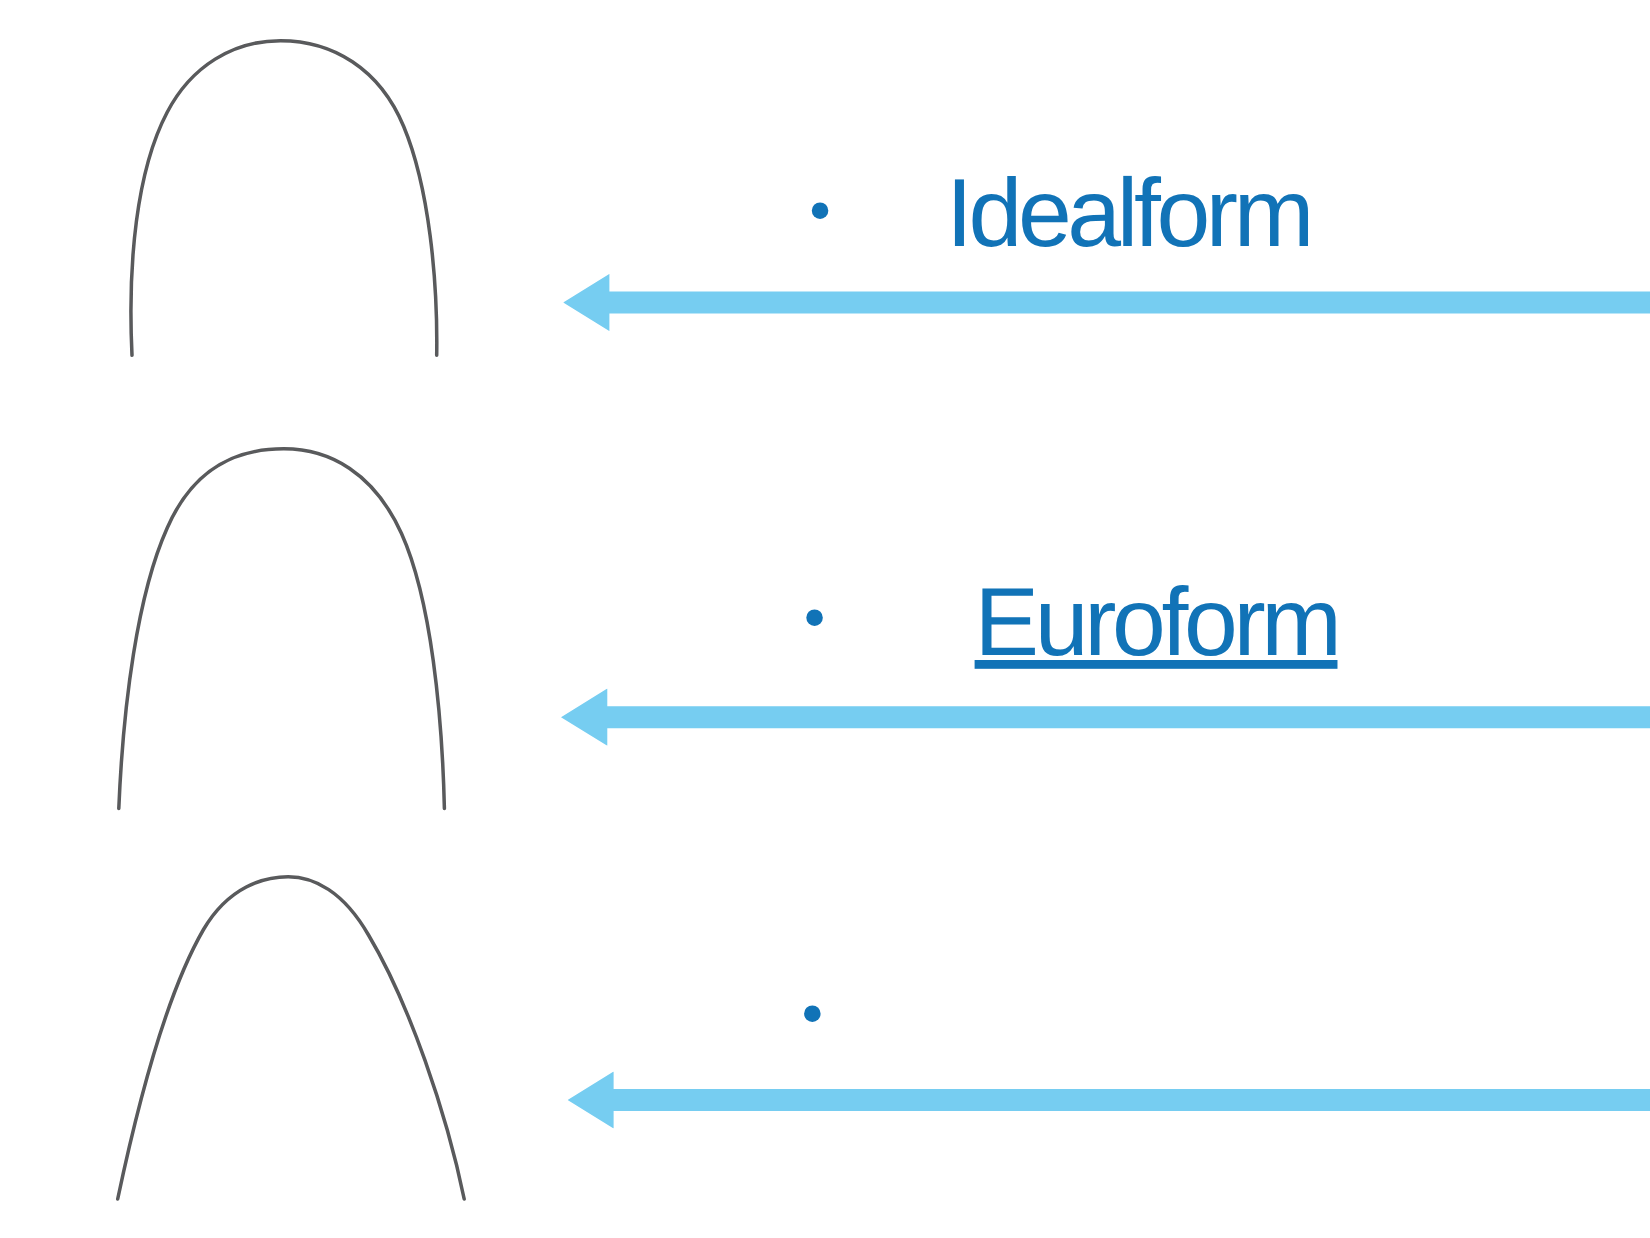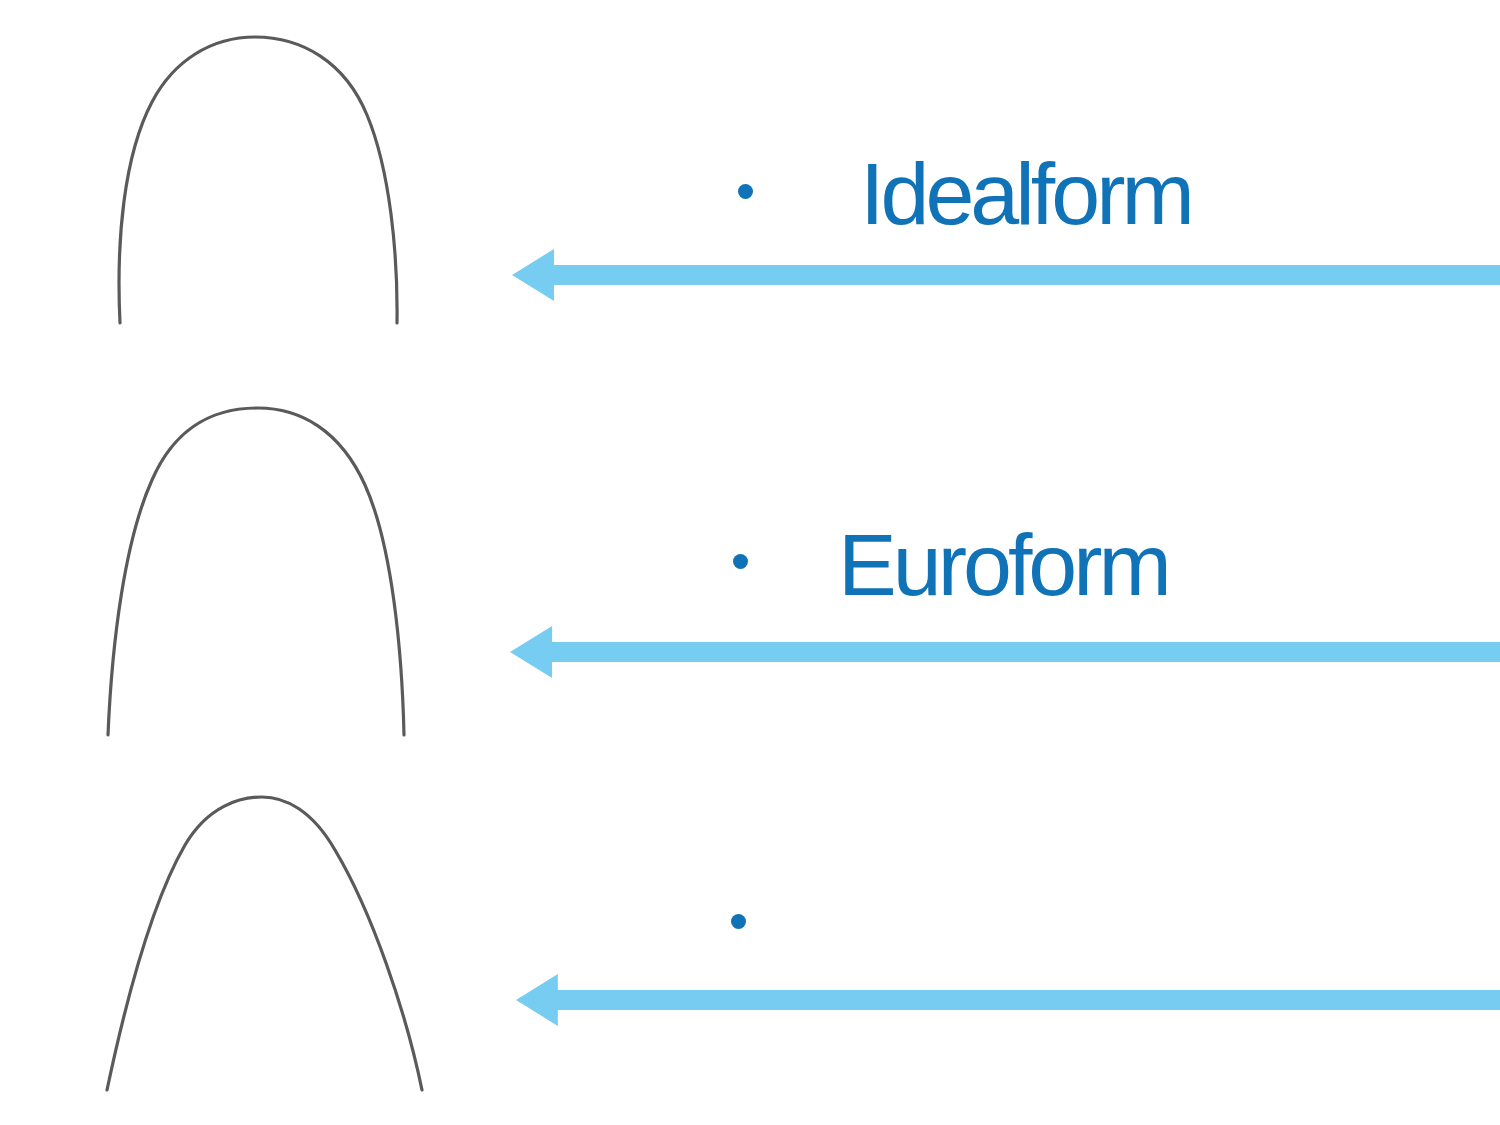--- a/index.html
+++ b/index.html
@@ -45,21 +45,21 @@
   .bullet3{left:731px;top:914px;}
   .label{
     position:absolute;
     font-size:88px;
     line-height:1;
     letter-spacing:-4px;
     color:var(--label-text,#1173b7);
     white-space:nowrap;
   }
   .label1{left:860px;top:150px;}
-  .label2{left:838px;top:521px;}
+  .label2{left:886px;top:521px;text-decoration:underline;}
   .label3{left:850px;top:883px;}
   .arrow{
     position:absolute;
     display:block;
   }
   .arrow polygon{
     fill:var(--arrow,#76cdf1);
   }
   .arrow1{left:512px;top:249px;width:988px;height:52px;}
   .arrow2{left:510px;top:626px;width:990px;height:52px;}

